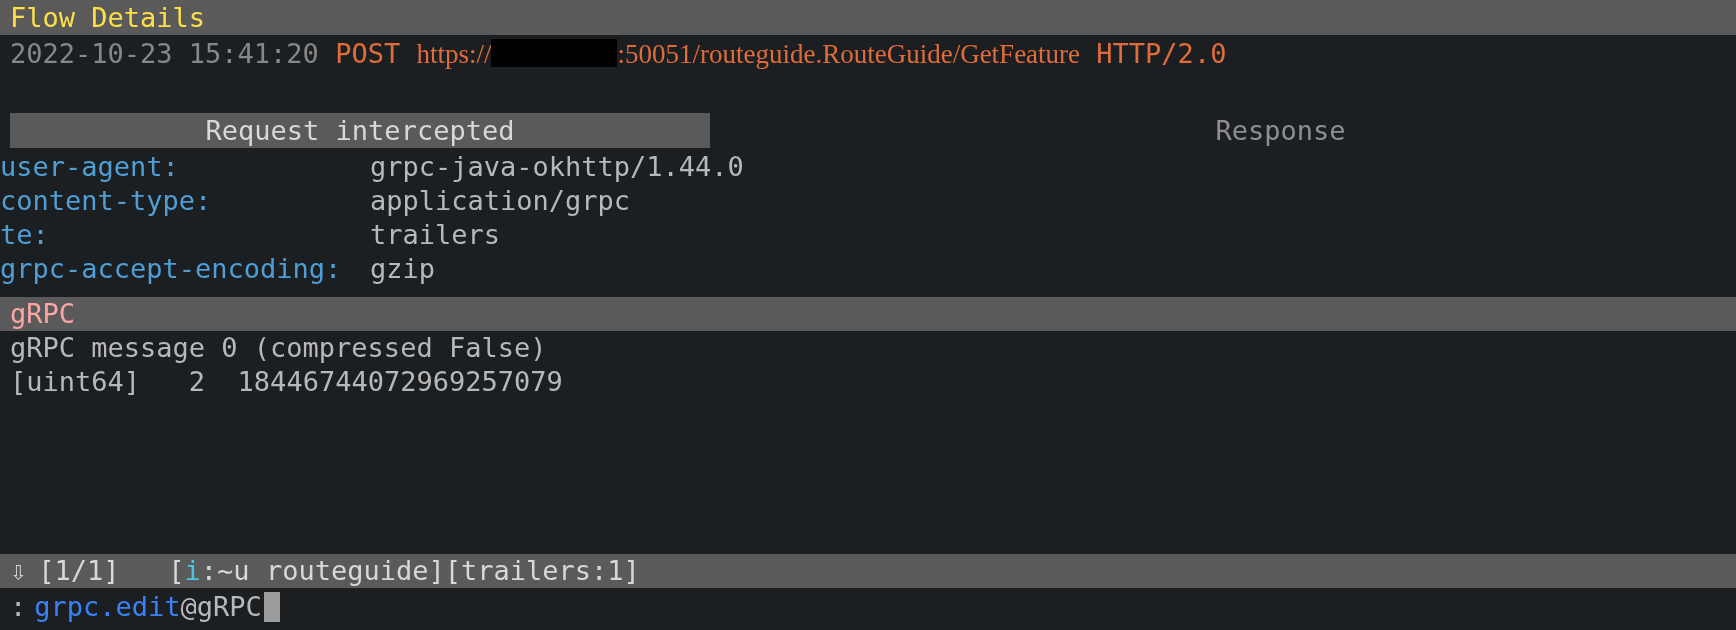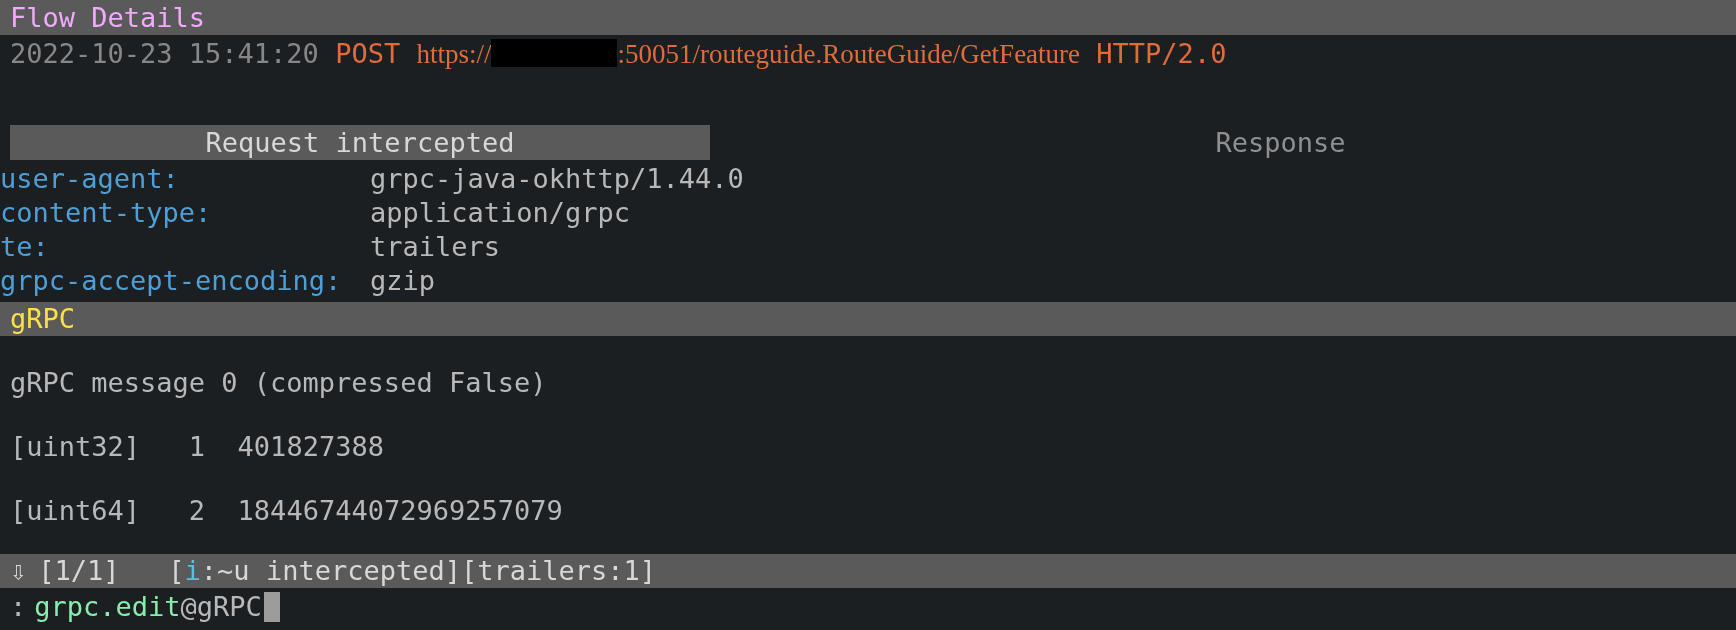--- a/index.html
+++ b/index.html
@@ -16,21 +16,21 @@
   .root {
     width: 100%;
     height: 100%;
     display: flex;
     flex-direction: column;
   }
 
   
   .titlebar {
     background: #5a5a5a;
-    color: #f0abfc;
+    color: #fde047;
     padding: 0 10px;
     height: 35px;
     display: flex;
     align-items: flex-end;
   }
 
   
   .requestline {
     padding: 2px 10px 10px 10px;
     white-space: nowrap;
@@ -44,21 +44,21 @@
     width: 126px;
     height: 28px;
     background: #000;
     vertical-align: -4px;
   }
   .httpver { color: #e06c3a; }
 
   
   .tabsrow {
     display: flex;
-    margin-top: 44px;
+    margin-top: 32px;
   }
   .tab {
     flex: 1;
     text-align: center;
     height: 35px;
     line-height: 35px;
     color: #b8b8b8;
     cursor: pointer;
   }
   .tab-active {
@@ -82,33 +82,34 @@
   .hname {
     color: #4f9fd6;
     width: 370px;
     flex-shrink: 0;
   }
   .hval { color: #b8b8b8; }
 
   
   .section-bar {
     background: #5a5a5a;
-    color: #fde047;
+    color: #fca5a5;
     padding: 0 10px;
     height: 34px;
     line-height: 34px;
+    margin-top: 7px;
   }
 
   
   .grpc-body {
     padding: 0 10px;
     color: #b8b8b8;
     flex: 1;
   }
-  .grpc-line { white-space: pre; margin-top: 30px; }
+  .grpc-line { white-space: pre; }
 
   
   .statusbar {
     background: #5a5a5a;
     color: #d8d8d8;
     height: 34px;
     line-height: 34px;
     padding: 0 10px;
     display: flex;
     align-items: center;
@@ -117,21 +118,21 @@
   .arrow { margin-right: 12px; }
 
   
   .cmdline {
     padding: 2px 10px 6px 10px;
     color: #b8b8b8;
     display: flex;
     align-items: center;
   }
   .cmdline .prompt { color: #b8b8b8; margin-right: 8px; }
-  .cmdline .cmdname { color: #86efac; }
+  .cmdline .cmdname { color: #3b82f6; }
   .cmdline .cmdarg { color: #b8b8b8; }
   .cursor {
     display: inline-block;
     width: 16px;
     height: 30px;
     background: #9c9c9c;
     margin-left: 2px;
     vertical-align: -4px;
   }
 </style>
@@ -181,31 +182,30 @@
       <span class="hval">gzip</span>
     </div>
   </div>
 
   <div class="section-bar">
     <span>gRPC</span>
   </div>
 
   <div class="grpc-body">
     <div class="grpc-line">gRPC message 0 (compressed False)</div>
-    <div class="grpc-line"><span>[uint32]</span>   <span>1</span>  <span>401827388</span></div>
     <div class="grpc-line"><span>[uint64]</span>   <span>2</span>  <span>18446744072969257079</span></div>
   </div>
 
   <div class="statusbar">
     <span class="arrow">⇩</span>
     <span>[1/1]</span>
     <span>&nbsp;&nbsp;&nbsp;</span>
     <span>[</span>
       <span class="cyan">i</span>
-      <span>:~u intercepted</span>
+      <span>:~u routeguide</span>
       <span>][</span>
       <span>trailers:1</span>
       <span>]</span>
   </div>
 
   <div class="cmdline">
     <span class="prompt">:</span>
     <span class="cmdname">grpc.edit</span>
       <span class="cmdarg"> @gRPC</span>
       <span class="cursor"></span>

